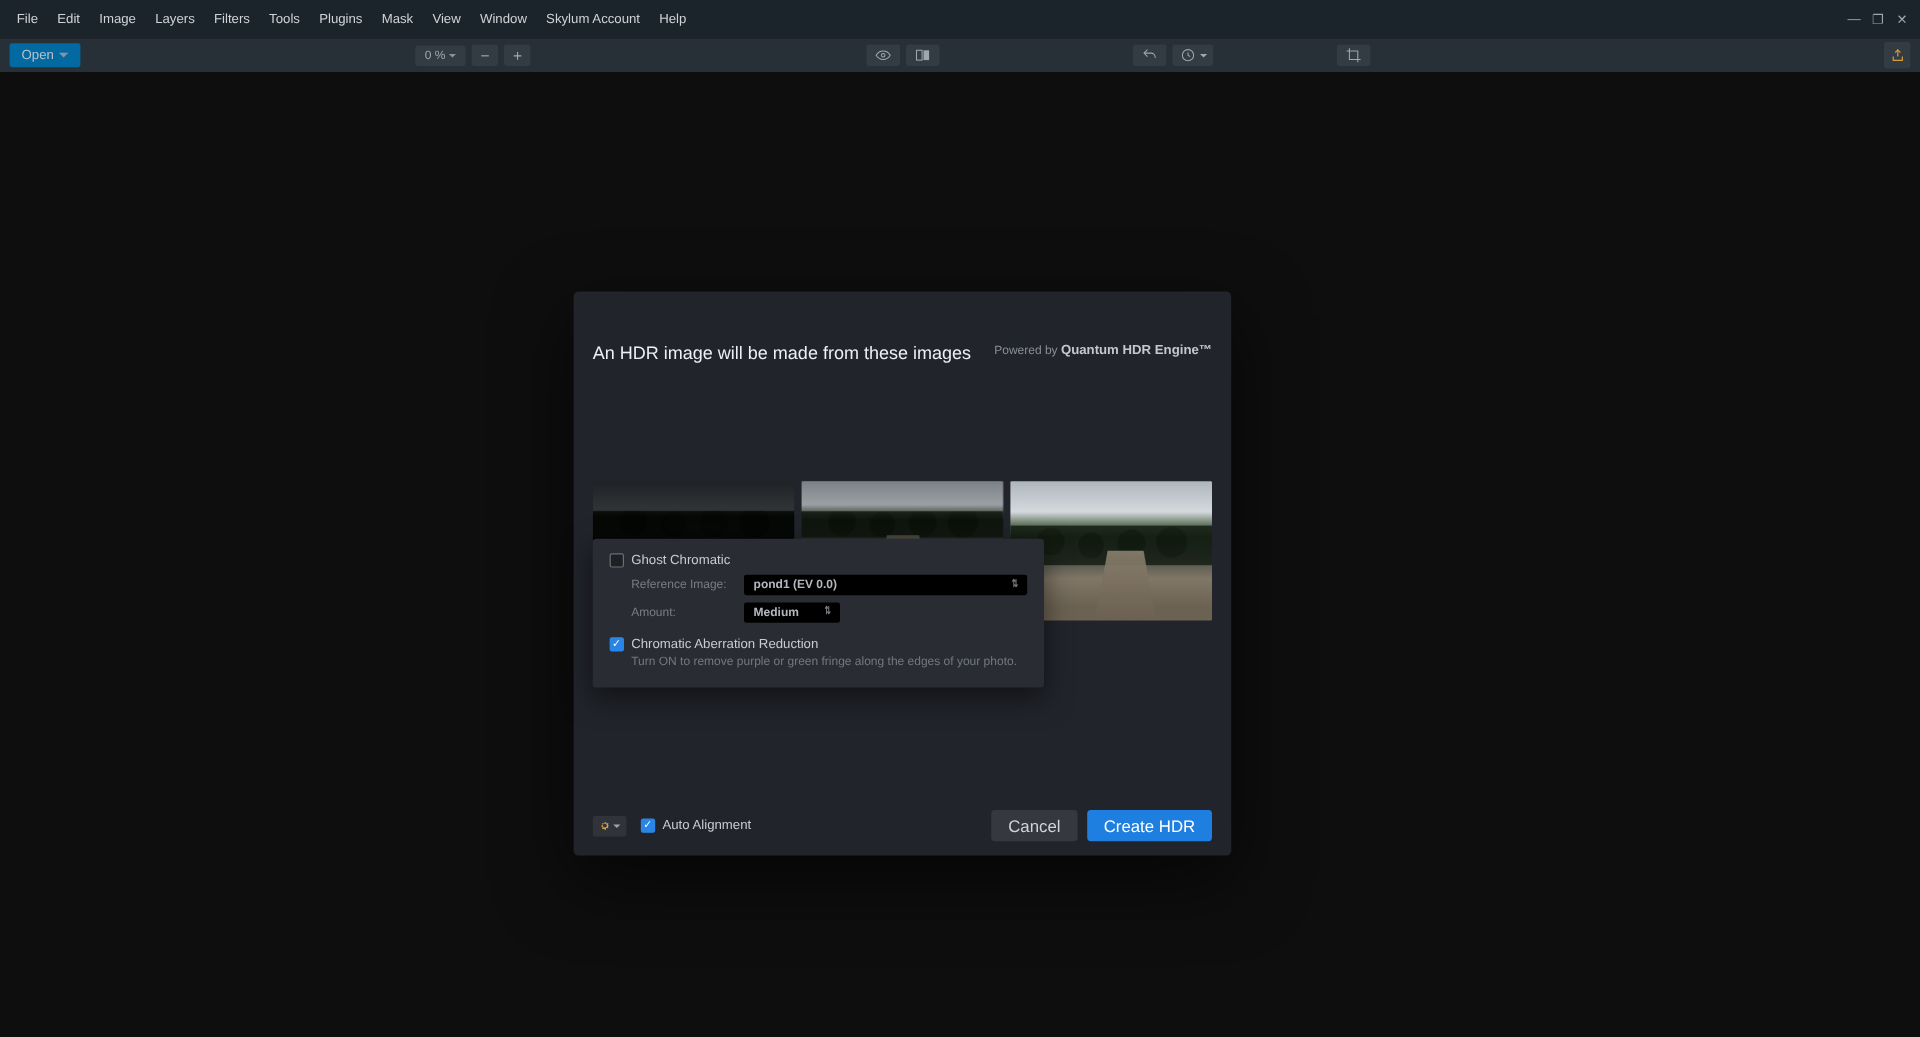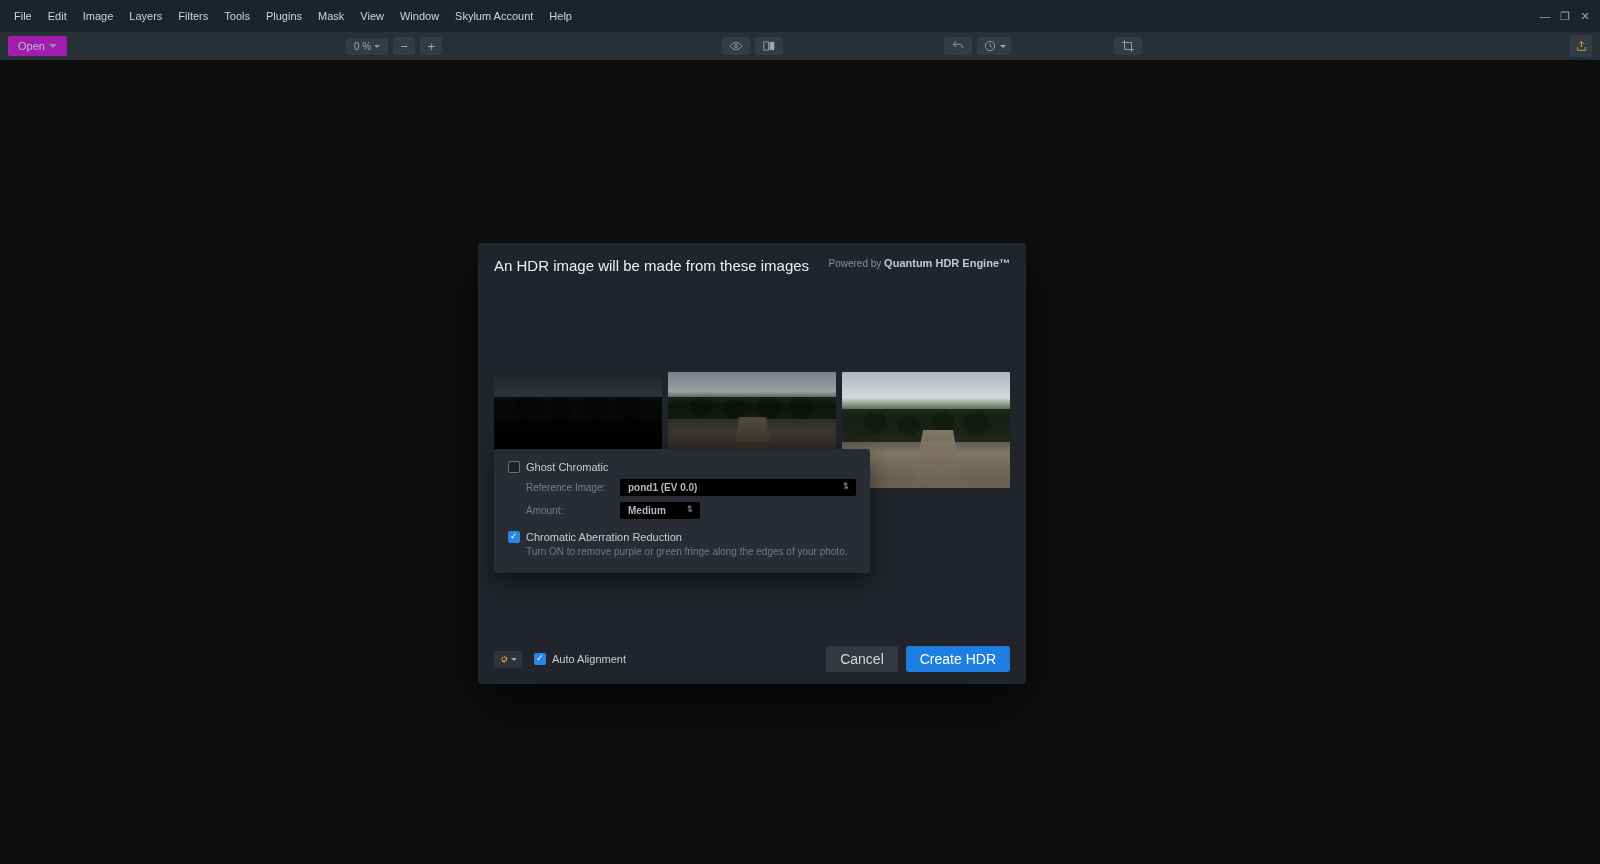--- a/index.html
+++ b/index.html
@@ -7,37 +7,37 @@
 
 
 .menubar { height: 20px; background: #1b232b; display: flex; align-items: center; padding: 16px 6px; justify-content: space-between; }
 .menubar-left { display: flex; gap: 0; }
 .menubar-left .mi { padding: 3px 8px; color: #d0d4d8; font-size: 11px; cursor: default; }
 .win-controls { display: flex; gap: 6px; padding-right: 2px; }
 .win-controls span { width: 14px; height: 14px; display: flex; align-items: center; justify-content: center; color: #9aa6b2; font-size: 11px; }
 
 
 .toolbar { height: 28px; background: #272f37; display: flex; align-items: center; padding: 0 8px; position: relative; }
-.open-btn { background: #a21caf; color: #b9c2cb; font-size: 11px; padding: 4px 10px; border-radius: 2px; display: flex; align-items: center; gap: 4px; cursor: pointer; }
+.open-btn { background: #0369a1; color: #b9c2cb; font-size: 11px; padding: 4px 10px; border-radius: 2px; display: flex; align-items: center; gap: 4px; cursor: pointer; }
 .open-btn:after { content: ""; border-top: 4px solid #8a949e; border-left: 4px solid transparent; border-right: 4px solid transparent; }
 .tb-center-a { position: absolute; left: 346px; display: flex; align-items: center; gap: 5px; }
 .zoom-pill { background: #333b43; color: #9ea8b2; font-size: 10px; padding: 3px 8px; border-radius: 2px; display: flex; align-items: center; gap: 3px; }
 .zoom-pill:after { content: ""; border-top: 3px solid #8a949e; border-left: 3px solid transparent; border-right: 3px solid transparent; }
 .zoom-btn { width: 22px; height: 18px; background: #333b43; color: #9ea8b2; display: flex; align-items: center; justify-content: center; font-size: 13px; border-radius: 2px; cursor: pointer; }
 .tb-center-b { position: absolute; left: 722px; display: flex; gap: 5px; }
 .tb-icon-btn { width: 28px; height: 18px; background: #333b43; display: flex; align-items: center; justify-content: center; border-radius: 2px; cursor: pointer; }
 .tb-center-c { position: absolute; left: 944px; display: flex; gap: 5px; }
 .tb-center-d { position: absolute; left: 1114px; display: flex; }
 .tb-right { position: absolute; right: 8px; display: flex; }
 .tb-icon-btn svg { width: 14px; height: 14px; stroke: #9ea8b2; fill: none; stroke-width: 1.5; }
 .tb-share { width: 22px; height: 22px; background: #333b43; border-radius: 2px; display: flex; align-items: center; justify-content: center; }
 
 
 .dialog { position: absolute; left: 478px; top: 243px; width: 548px; background: #21242a; border-radius: 4px; box-shadow: 0 20px 60px rgba(0,0,0,.6); }
-.dlg-header { padding: 14px 16px 8px 16px; display: flex; justify-content: space-between; align-items: flex-start; }
+.dlg-header { padding: 14px 16px 8px 16px; display: flex; justify-content: space-between; align-items: flex-start; margin-top: 29px; }
 .dlg-title { color: #eceff4; font-size: 15px; font-weight: 400; }
 .dlg-powered { color: #8a8f97; font-size: 10px; }
 .dlg-powered b { color: #c5c9cf; font-weight: 600; font-size: 11px; }
 
 .thumbs { display: flex; gap: 6px; padding: 90px 16px 0 16px; }
 .thumb { flex: 1 1 0; height: 78px; background: #000; border-radius: 1px; overflow: hidden; position: relative; }
 .thumb.tall { height: 116px; }
 
 
 .scene1 { background:

